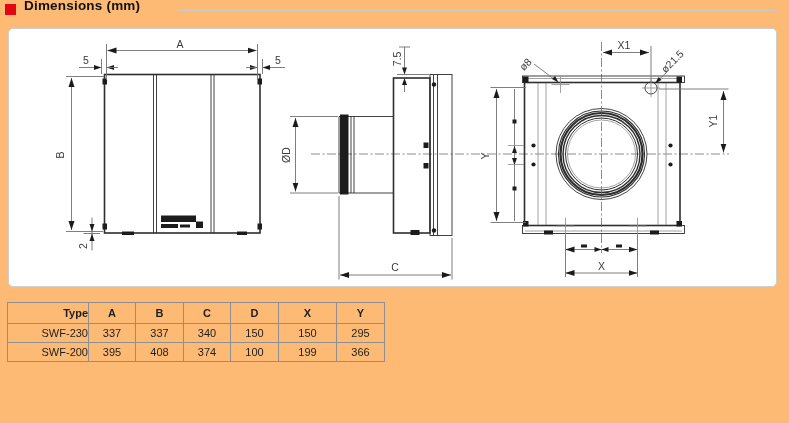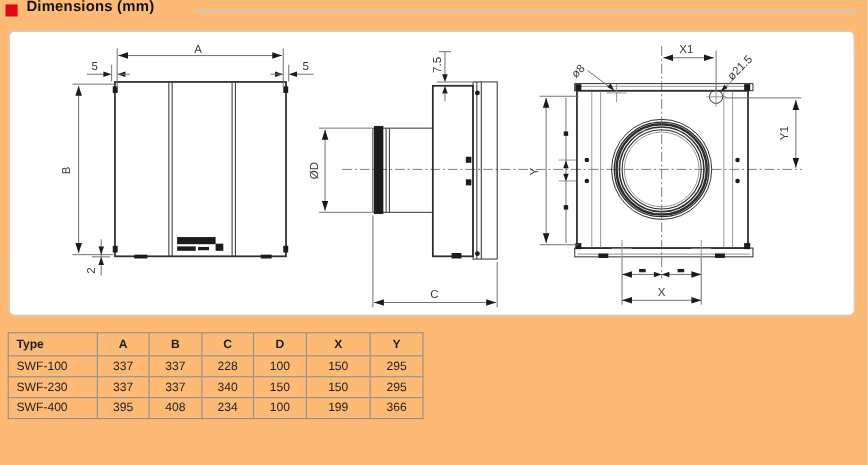--- a/index.html
+++ b/index.html
@@ -20,21 +20,21 @@
   .d{stroke:#707070;stroke-width:0.9;fill:none}
   .cl{stroke:#5a5a5a;stroke-width:0.7;fill:none;stroke-dasharray:9 2.5 2 2.5}
   .blk{fill:#1c1c1c;stroke:none}
   text.lb{fill:#3a3a3a;font:10.5px "Liberation Sans",sans-serif}
   
   table.dims{position:absolute;left:7px;top:302px;border-collapse:collapse;
              font-size:11px;color:#1e1e1e;table-layout:fixed;}
   table.dims th,table.dims td{border:1px solid #8f8f8f;height:18px;text-align:center;
              padding:0;font-weight:normal;}
   table.dims th{font-weight:bold;height:20px;}
-  table.dims .type-col{text-align:left;padding-left:7px;}
+  table.dims .type-col{text-align:right;padding-left:7px;}
 </style>
 </head>
 <body>
 
 <div id="stage">
 
   <div class="bullet" style="background: rgb(227, 6, 19);"></div>
   <div class="title">Dimensions (mm)</div>
   <div class="rule"></div>
 
@@ -258,42 +258,33 @@
           <th>A</th>
           <th>B</th>
           <th>C</th>
           <th>D</th>
           <th>X</th>
           <th>Y</th>
         </tr>
     </thead>
     <tbody>
         <tr>
-          <td class="type-col">SWF-100</td>
-          <td>337</td>
-          <td>337</td>
-          <td>228</td>
-          <td>100</td>
-          <td>150</td>
-          <td>295</td>
-        </tr>
-        <tr>
           <td class="type-col">SWF-230</td>
           <td>337</td>
           <td>337</td>
           <td>340</td>
           <td>150</td>
           <td>150</td>
           <td>295</td>
         </tr>
         <tr>
-          <td class="type-col">SWF-400</td>
+          <td class="type-col">SWF-200</td>
           <td>395</td>
           <td>408</td>
-          <td>234</td>
+          <td>374</td>
           <td>100</td>
           <td>199</td>
           <td>366</td>
         </tr>
       </tbody>
   </table>
 
 </div>
 
 </body></html>

